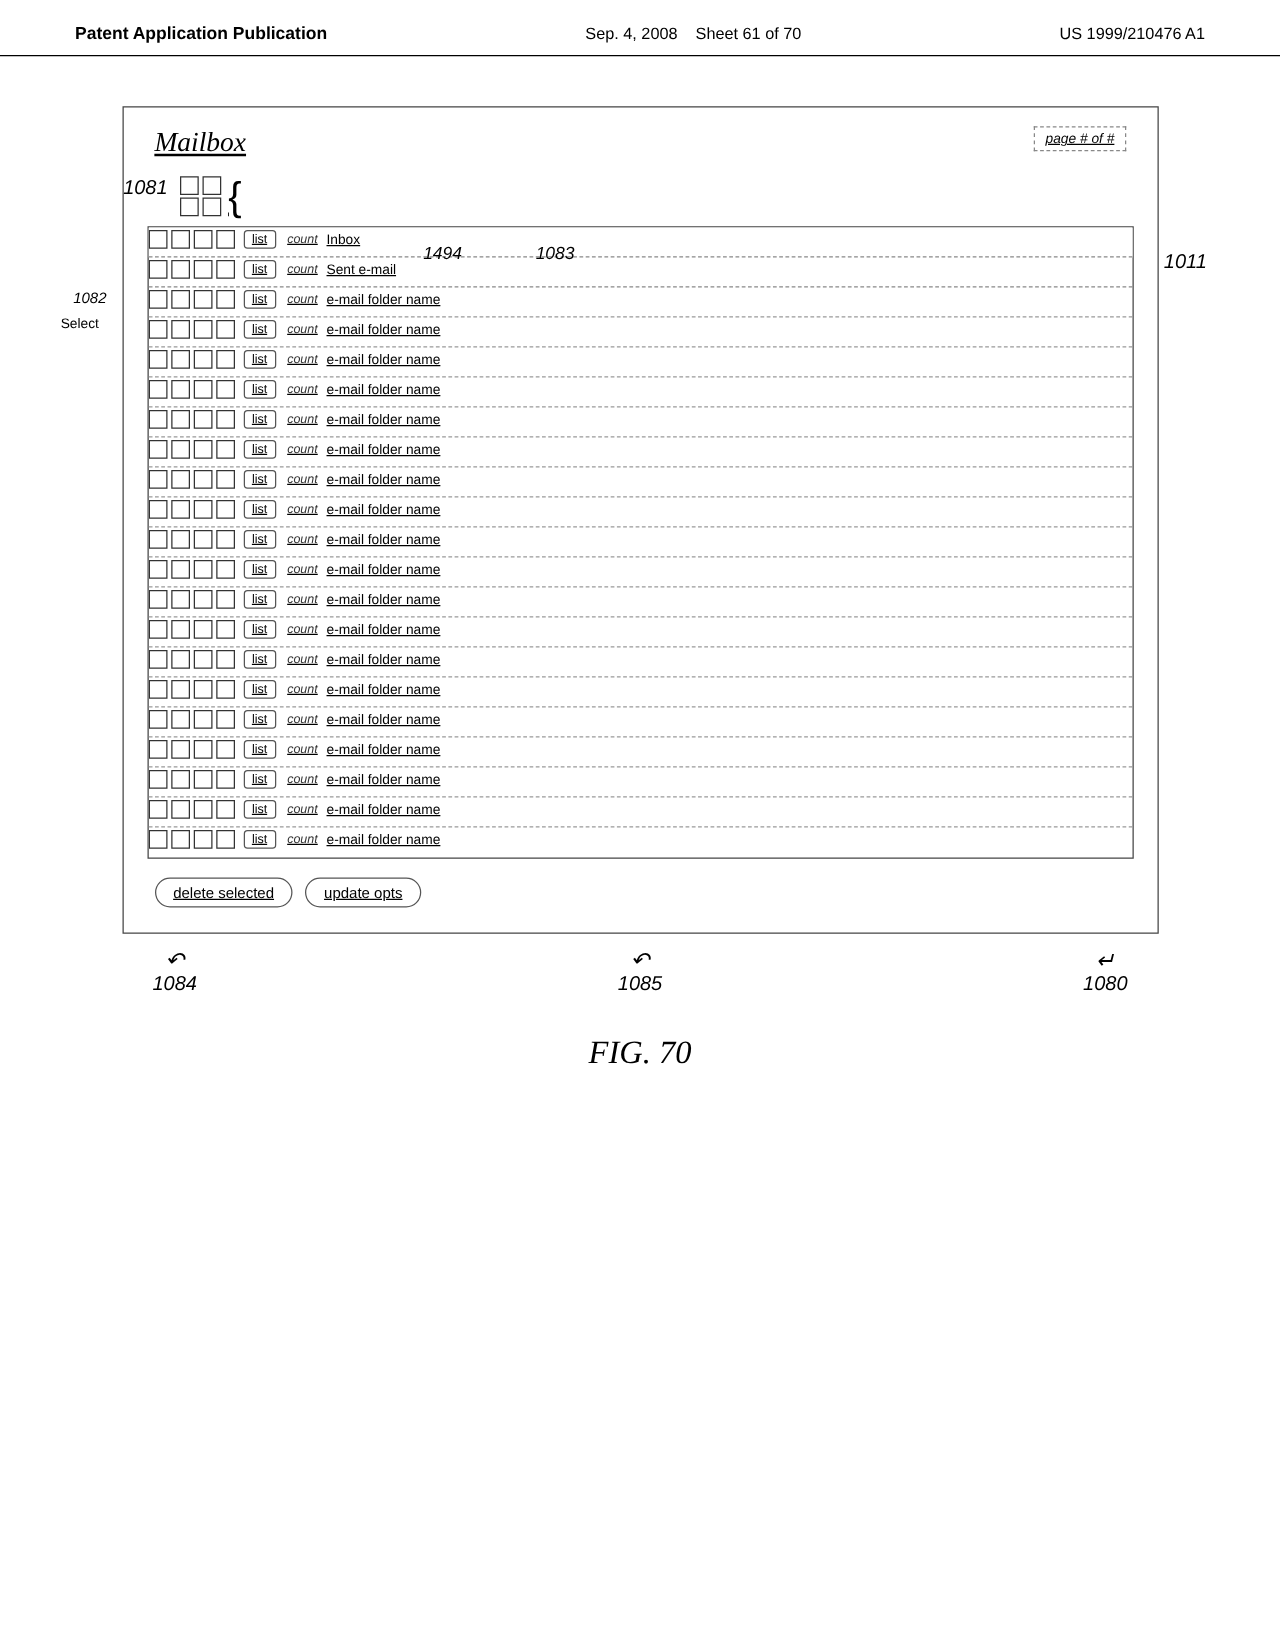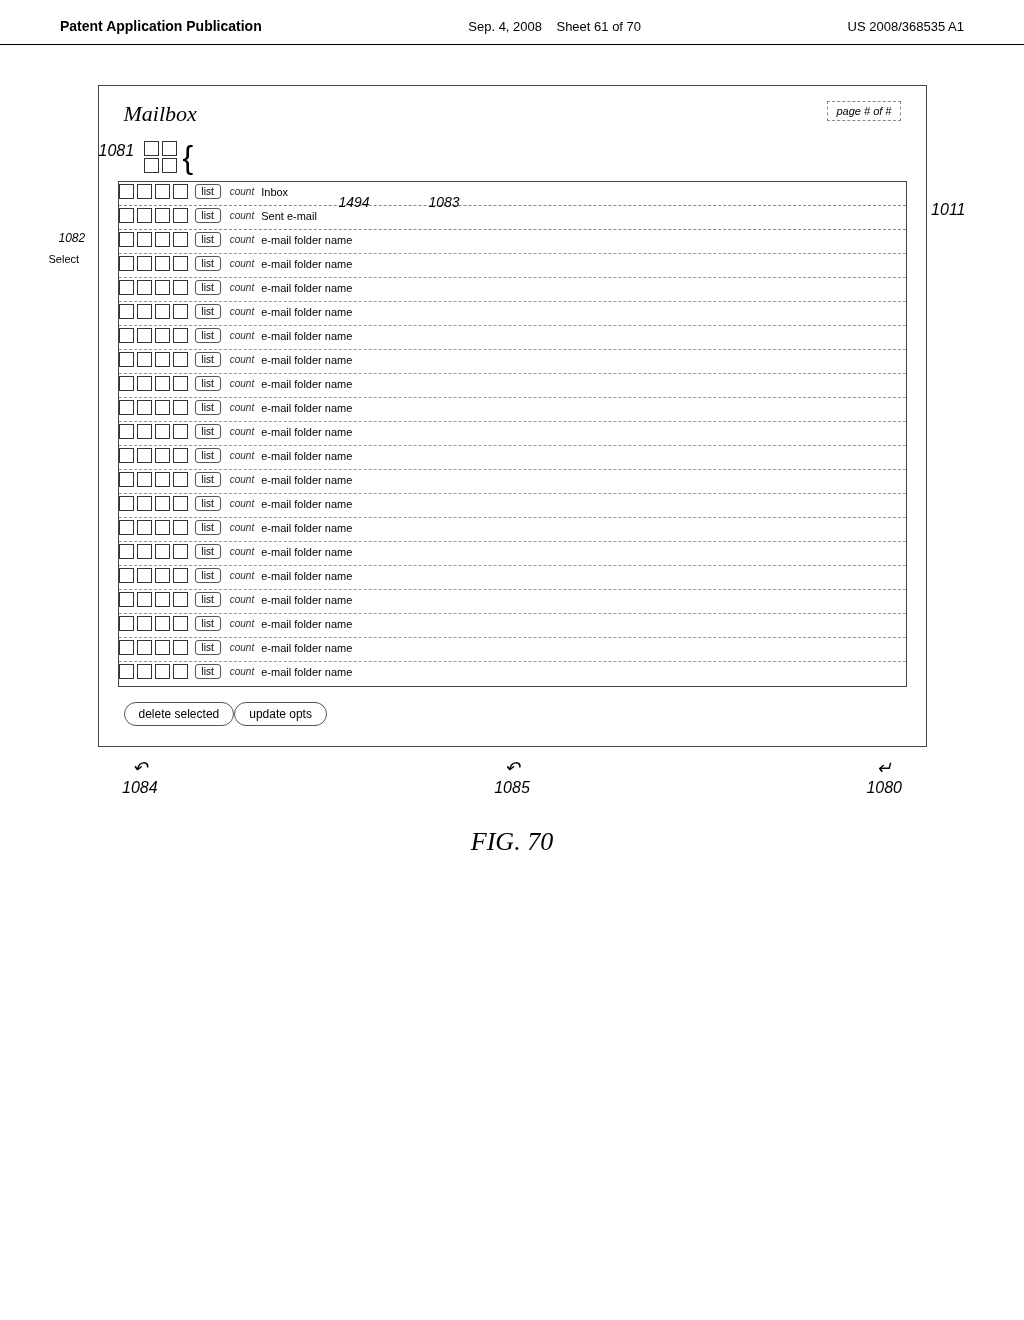--- a/index.html
+++ b/index.html
@@ -40,20 +40,21 @@
       align-items: center;
     }
 
     
     .diagram-container {
       width: 829px;
       border: 1px solid #555;
       padding: 20px 20px 30px 20px;
       position: relative;
       margin-top: 10px;
+      text-decoration: underline;
     }
 
     
     .title-row {
       display: flex;
       justify-content: space-between;
       align-items: flex-start;
       margin-bottom: 10px;
       padding: 0 10px;
     }
@@ -96,20 +97,21 @@
       color: #333;
       font-style: italic;
     }
     .row-name {
       font-size: 11px;
     }
 
     
     .bottom-buttons {
       display: flex;
+      gap: 10px;
       padding: 15px 10px 5px 10px;
     }
     .action-btn {
       border: 1px solid #555;
       border-radius: 12px;
       padding: 4px 14px;
       font-size: 12px;
       background: #fff;
       cursor: pointer;
     }
@@ -185,21 +187,21 @@
   </style>
 </head>
 <body>
 
 <div class="patent-header">
   <div class="patent-header-left">Patent Application Publication</div>
   <div class="patent-header-center">
     <span>Sep. 4, 2008</span>&nbsp;&nbsp;&nbsp;
     <span>Sheet 61 of 70</span>
   </div>
-  <div class="patent-header-right">US 2008/368535 A1</div>
+  <div class="patent-header-right">US 1999/210476 A1</div>
 </div>
 
 <div class="main-content">
 
   <div class="diagram-container outer-border-line">
 
     <div class="title-row">
       <div class="mailbox-title">Mailbox</div>
       <div class="page-indicator">page # of #</div>
     </div>

